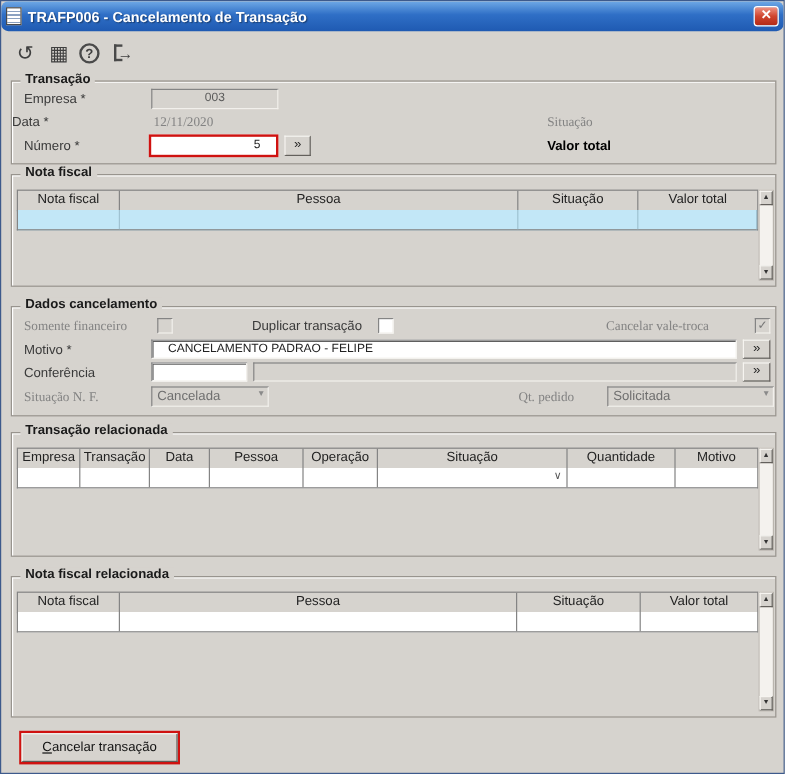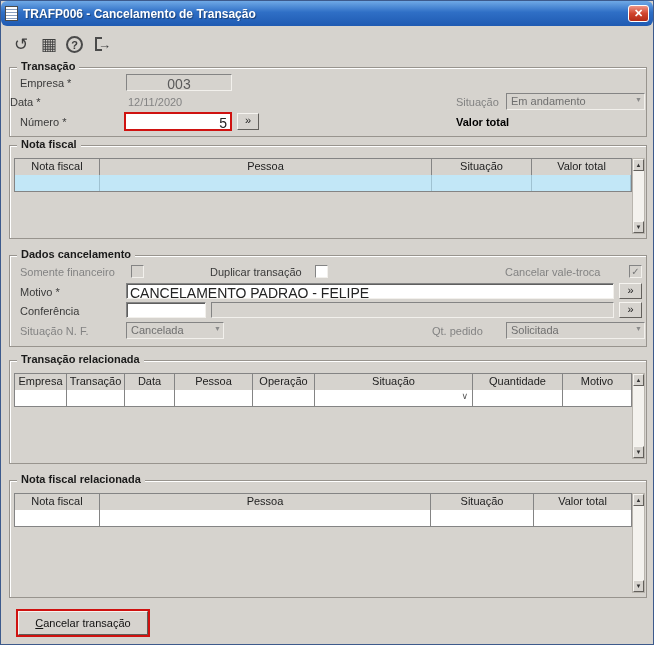--- a/index.html
+++ b/index.html
@@ -24,25 +24,25 @@
     color:#3f3f3f; font-size:17px; cursor:pointer; }
   .helpicon { width:17px; height:17px; border:2px solid #4a4a4a; border-radius:50%; font-size:11px; font-weight:bold; top:35px; }
   .exitframe { width:7px; height:14px; border:2px solid #4a4a4a; border-right:none; display:inline-block; }
   .exitarrow { font-size:13px; margin-left:-4px; font-weight:bold; }
 
   
   .group { position:absolute; border:1px solid #98948e; box-shadow:1px 1px 0 #ffffff inset; }
   .legend { position:absolute; top:-8px; left:7px; background:#d6d3ce; padding:0 4px; font-weight:bold; color:#1a1a1a; }
 
   .lbl { position:absolute; white-space:nowrap; color:#3a3a3a; }
-  .lbl.gray { color:#838383; }
+  .lbl.gray { color:#838383;font-family:Liberation Serif, serif; }
   .lbl.bold { font-weight:bold; color:#000; }
 
   .inp { position:absolute; background:#fff; border:1px solid; border-color:#848484 #f2f0ec #f2f0ec #848484;
-    box-shadow:1px 1px 0 #5f5f5f inset; padding:1px 3px; font-size:14px; overflow:hidden; white-space:nowrap; }
+    box-shadow:1px 1px 0 #5f5f5f inset; padding:1px 13px; font-size:10px; overflow:hidden; white-space:nowrap; }
   .inp.dis { background:#d6d3ce; color:#5a5a5a; box-shadow:none; }
   .inp.yellow { background:#ffffd2; text-align:right; }
   .inp.red { border:2px solid #cf1210; box-shadow:none; text-align:right; }
   .inp.center { text-align:center; }
 
   .combo { position:absolute; background:#d6d3ce; color:#6f6f6f; border:1px solid; border-color:#848484 #f2f0ec #f2f0ec #848484;
     padding:1px 16px 1px 4px; white-space:nowrap; overflow:hidden; }
   .comboarrow { position:absolute; right:2px; top:2px; font-size:7px; color:#8a8a8a; }
 
   .morebtn { position:absolute; background:#d6d3ce; border:1px solid; border-color:#f6f4f0 #63605c #63605c #f6f4f0;
@@ -93,24 +93,20 @@
     <span class="exitarrow">→</span>
   </span>
 
   <div class="group" style="left:8px; top:66px; width:638px; height:70px;">
     <span class="legend">Transação</span>
     <span class="lbl" style="left:10px; top:9px;">Empresa *</span>
     <span class="inp dis center" style="left:116px; top:6px; width:106px; height:17px;">003</span>
     <span class="lbl" style="left:0; top:28px;">Data *</span>
     <span class="lbl gray" style="left:118px; top:28px;">12/11/2020</span>
     <span class="lbl gray" style="left:446px; top:28px;">Situação</span>
-    <span class="combo" style="left:496px; top:25px; width:139px; height:17px;">
-      <span>Em andamento</span>
-      <span class="comboarrow">▼</span>
-    </span>
     <span class="lbl" style="left:10px; top:48px;">Número *</span>
     <span class="inp red" style="left:114px; top:44px; width:108px; height:19px;">5</span>
     <span class="morebtn" style="left:227px; top:45px; width:22px; height:17px;">»</span>
     <span class="lbl bold" style="left:446px; top:48px;">Valor total</span>
   </div>
 
   <div class="group" style="left:8px; top:144px; width:638px; height:94px;">
     <span class="legend">Nota fiscal</span>
     <div class="trow" style="left:4px; top:12px; width:618px;">
       <span class="tcell" style="width:85px;">Nota fiscal</span>

